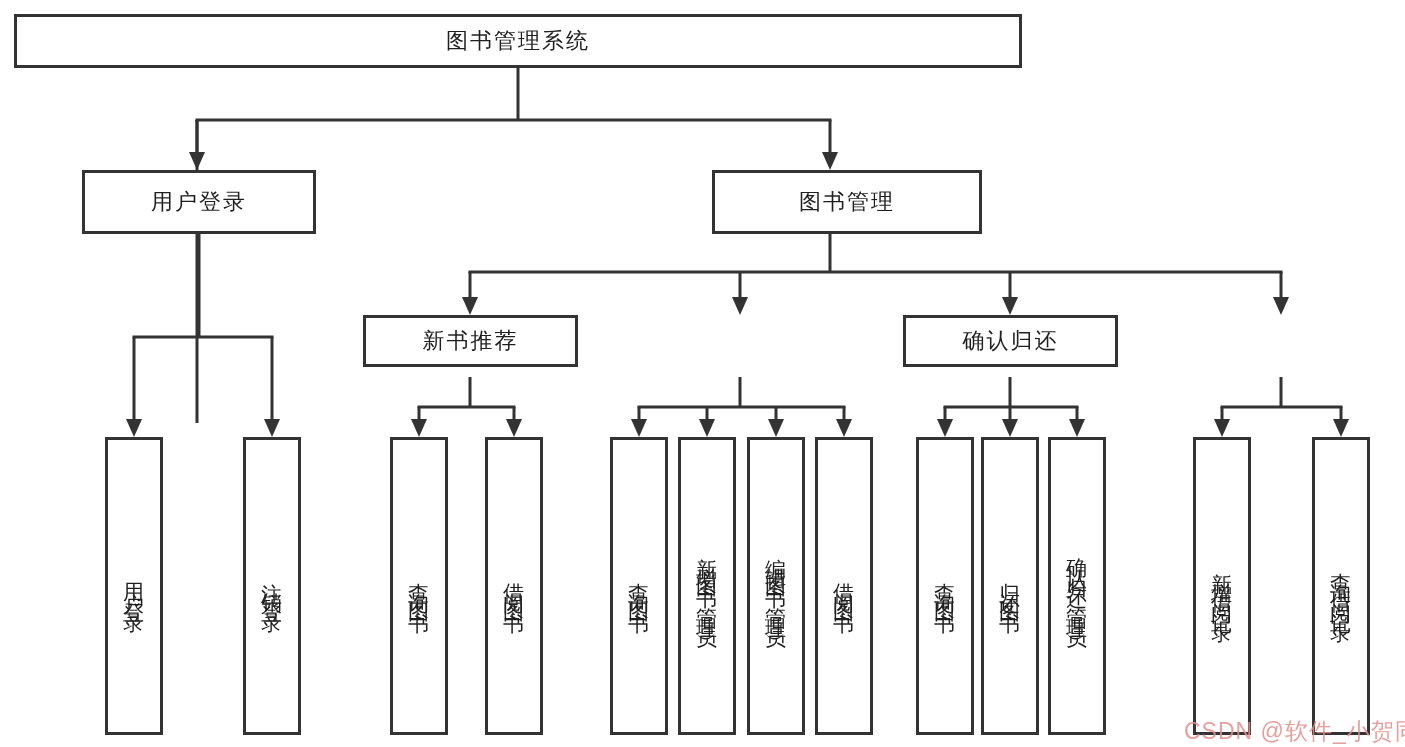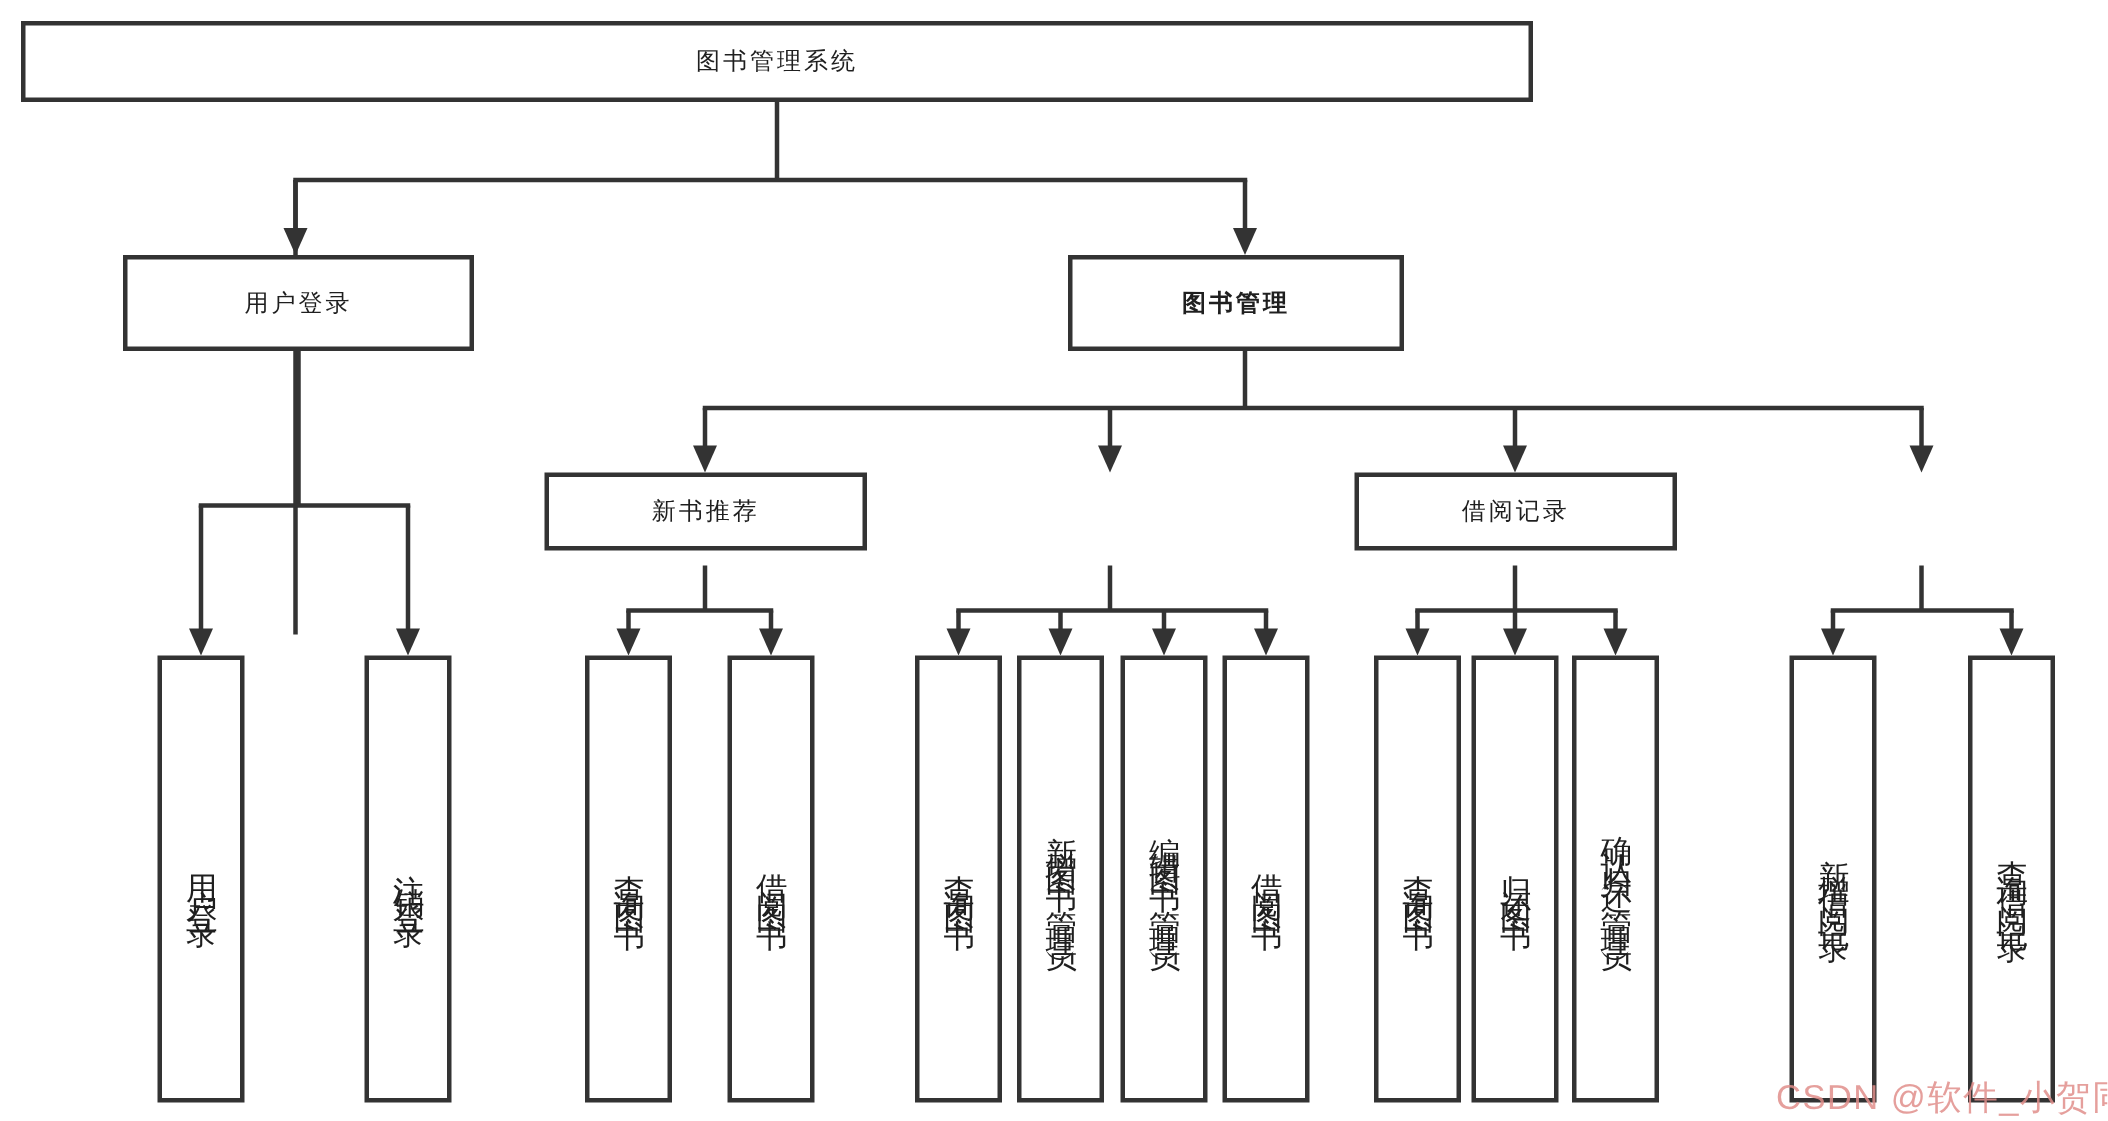--- a/index.html
+++ b/index.html
@@ -6,30 +6,30 @@
   body { font-family:"Liberation Sans", sans-serif; color:#1f1f1f; }
   .canvas {
     position:relative; width:1405px; height:747px; background:#ffffff; overflow:hidden;
   }
   .wires { position:absolute; left:0; top:0; z-index:1; }
   .box {
     position:absolute; box-sizing:border-box; background:#ffffff;
     border:3px solid #333333; display:flex; align-items:center; justify-content:center;
     z-index:2; text-align:center;
   }
-  .hlabel { font-size:16px; letter-spacing:2px; white-space:nowrap; }
+  .hlabel { font-size:22px; letter-spacing:2px; white-space:nowrap; }
   .vbox .vlabel {
     writing-mode:vertical-rl; text-orientation:mixed;
     font-size:21px; line-height:1; letter-spacing:10px; white-space:nowrap;
   }
   
   .n-root { left:14px; top:14px; width:1008px; height:54px; }
   
   .n-user { left:82px;  top:170px; width:234px; height:64px; }
-  .n-book { left:712px; top:170px; width:224px; height:64px;font-weight:bold; }
+  .n-book { left:712px; top:170px; width:270px; height:64px; }
   
   .n-l3 { top:315px; height:52px; width:215px; }
   .n-rec { left:363px; }  .n-bor { left:633px; }
   .n-cur { left:903px; }  .n-log { left:1173px; }
   
   .vbox { top:437px; height:298px; width:58px; }
   .lf-1  { left:105px; }  .lf-2  { left:243px; }
   .lf-3  { left:390px; }  .lf-4  { left:485px; }
   .lf-5  { left:610px; }  .lf-6  { left:678px; }
   .lf-7  { left:747px; }  .lf-8  { left:815px; }
@@ -129,21 +129,21 @@
     <span class="vlabel">用户登录</span>
   </div>
   <div class="box vbox lf-2">
     <span class="vlabel">注销登录</span>
   </div>
 
   <div class="box n-l3 n-rec">
     <span class="hlabel">新书推荐</span>
   </div>
   <div class="box n-l3 n-cur">
-    <span class="hlabel">借阅记录</span>
+    <span class="hlabel">确认归还</span>
   </div>
 
   <div class="box vbox lf-3">
     <span class="vlabel">查询图书</span>
   </div>
   <div class="box vbox lf-4">
     <span class="vlabel">借阅图书</span>
   </div>
 
   <div class="box vbox lf-5">

